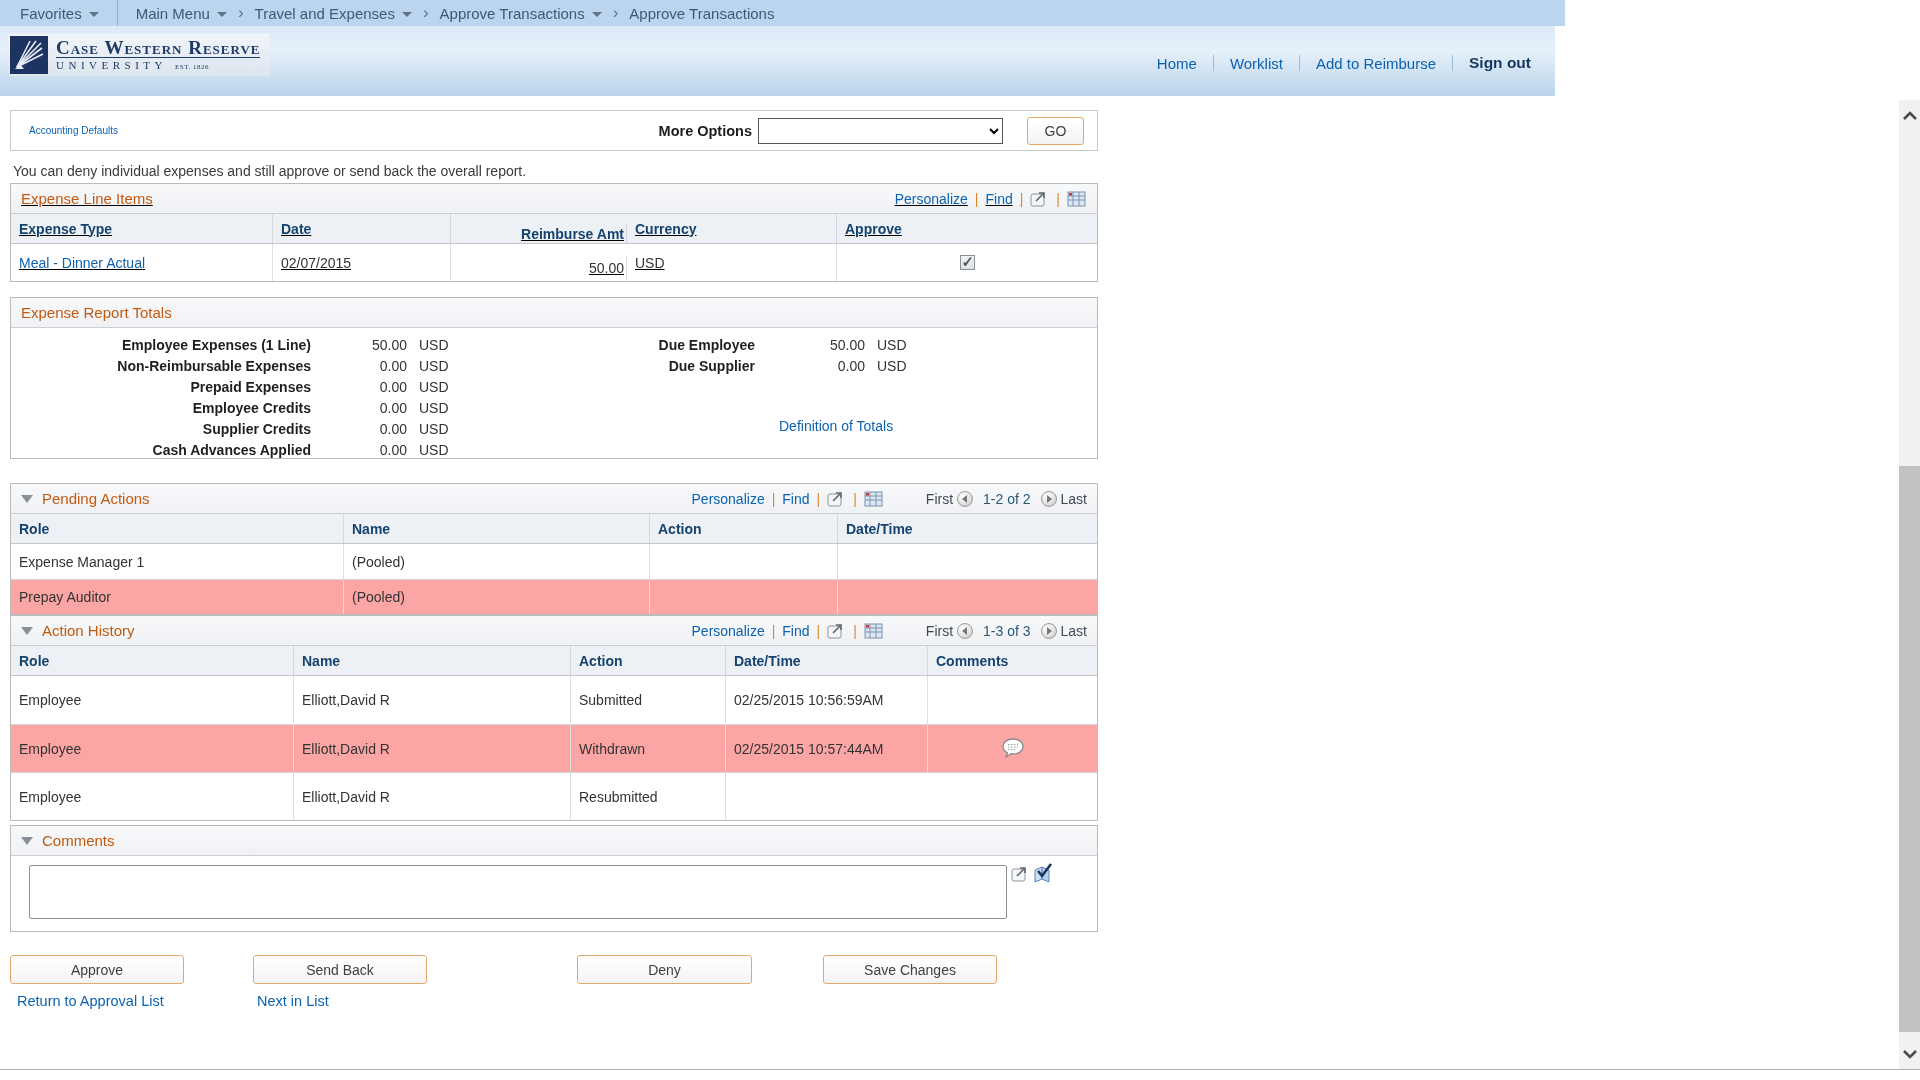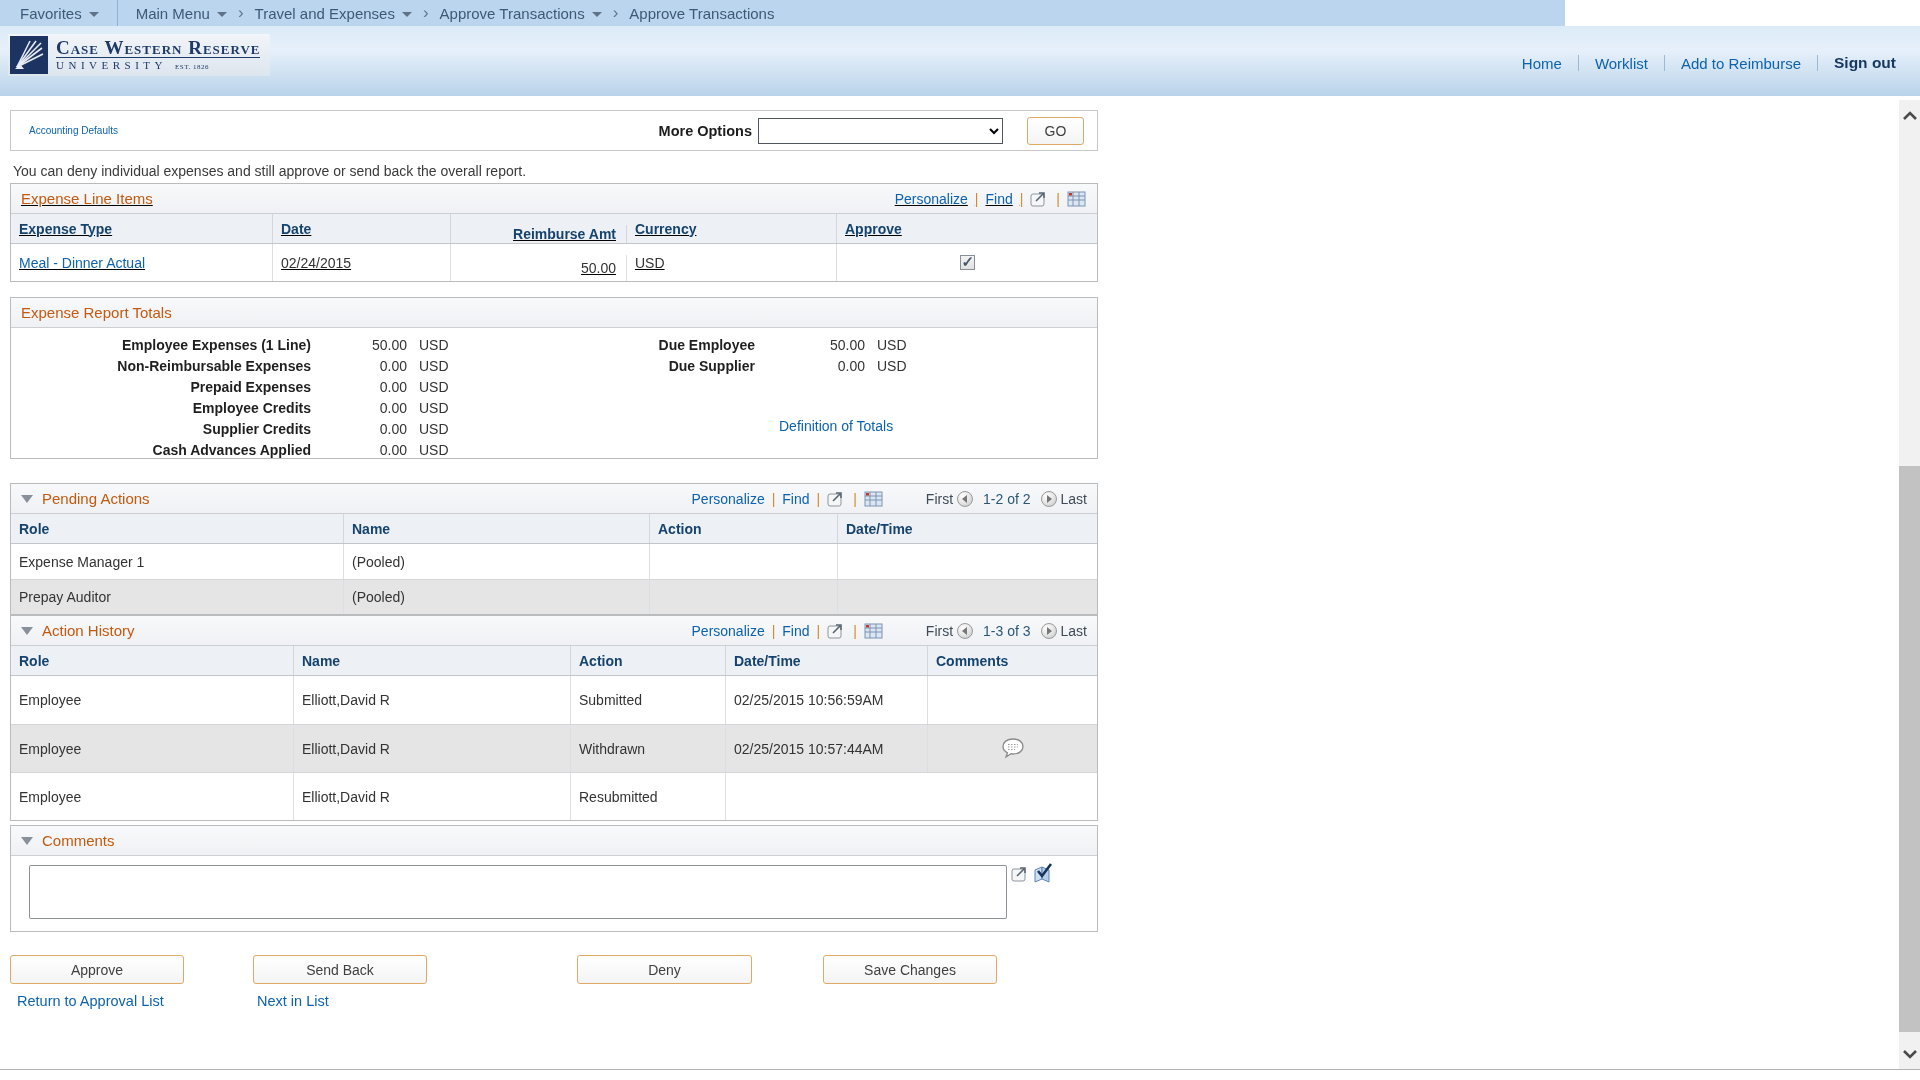--- a/index.html
+++ b/index.html
@@ -11,21 +11,21 @@
   .topnav { position:absolute; top:0; left:0; width:1565px; height:26px;
     background:var(--topnav-bg); display:flex; align-items:center; padding-left:20px;
     font-size:15px; color:var(--nav-text); }
   .crumb { display:flex; align-items:center; cursor:pointer; white-space:nowrap; }
   .caret { width:0; height:0; border-left:5px solid transparent; border-right:5px solid transparent;
     border-top:5px solid #5f7388; margin-left:7px; margin-top:2px; }
   .nav-divider { height:26px; border-left:1px solid #8fb1d4; margin:0 18px; }
   .crumb-sep { color:#5c7894; font-size:17px; margin:0 11px; }
 
   
-  .banner { position:absolute; top:26px; left:0; width:1920px; height:70px;
+  .banner { position:absolute; top:26px; left:0; width:1555px; height:70px;
     background:linear-gradient(180deg, var(--banner-top) 0%, #e6f0fa 35%, var(--banner-bottom) 100%); }
   .logo { position:absolute; left:8px; top:8px; display:flex; align-items:center;
     background:linear-gradient(180deg,#f2f5f9,#dde5ee); padding:2px 10px 2px 2px; }
   .logo-mark { width:38px; height:38px; background:#1d3362; margin-right:8px; }
   .logo-text { font-family:"Liberation Serif", serif; color:#1e3a68; }
   .logo-line1 { font-variant:small-caps; font-weight:bold; font-size:19px; letter-spacing:1px; line-height:18px; }
   .logo-line2 { font-size:11px; letter-spacing:4.5px; text-transform:uppercase; border-top:1px solid #1e3a68;
     display:flex; align-items:baseline; gap:8px; padding-top:1px; }
   .logo-est { font-size:7px; letter-spacing:0.5px; }
   .banner-links { position:absolute; right:24px; top:28px; display:flex; align-items:center; font-size:15px; }
@@ -58,25 +58,25 @@
   .cols-pa  { grid-template-columns:333px 306px 188px 1fr; }
   .cols-ah  { grid-template-columns:283px 277px 155px 202px 1fr; }
   .thead { height:30px; background:#edf0f4; border-bottom:1px solid #c3c6c9; }
   .th { display:flex; align-items:center; padding:0 8px; font-size:14px; font-weight:bold;
     color:var(--col-header-blue); border-right:1px solid #d5d8db; cursor:pointer; }
   .td { display:flex; align-items:center; padding:0 8px; font-size:14px; color:#333;
     border-right:1px solid #dcdee1; }
   .trow .th:last-child, .trow .td:last-child { border-right:none; }
   .drow { background:#fff; }
   .drow + .drow { border-top:1px solid #d4d6d9; }
-  .drow.alt { background:#e5e5e5;text-align:right; }
+  .drow.alt { background:#fca5a5;text-align:right; }
   .r-eli { height:37px; }
   .r-pa { height:35px; }
   .r-ah { height:48px; }
-  .num { justify-content:flex-end; padding-right:10px;margin-top:11px; }
+  .num { justify-content:flex-end; padding-right:2px;margin-top:11px; }
   .ctr { justify-content:center; }
   .dt { white-space:pre; }
   a.cell-link { color:var(--link-blue); text-decoration:none; cursor:pointer; }
 
   .checkbox { width:15px; height:15px; border:1px solid #8a8f94; background:linear-gradient(180deg,#f2f2f2,#e2e2e2);
     position:relative; cursor:pointer; }
   .checkbox.checked::after { content:"✓"; position:absolute; left:1px; top:-3px;
     font-size:15px; font-weight:bold; color:#44576b; }
 
   
@@ -233,21 +233,21 @@
       <div class="th">Expense Type</div>
       <div class="th">Date</div>
       <div class="th num">Reimburse Amt</div>
       <div class="th">Currency</div>
       <div class="th">Approve</div>
     </div>
     <div class="trow cols-eli drow r-eli">
       <div class="td">
           <a class="cell-link">Meal - Dinner Actual</a>
         </div>
-      <div class="td">02/24/2015</div>
+      <div class="td">02/07/2015</div>
       <div class="td num">50.00</div>
       <div class="td">USD</div>
       <div class="td ctr">
           <span class="checkbox checked"></span>
         </div>
     </div>
   </div>
 
   <div class="sec" style="top:297px;">
     <div class="sec-head">

